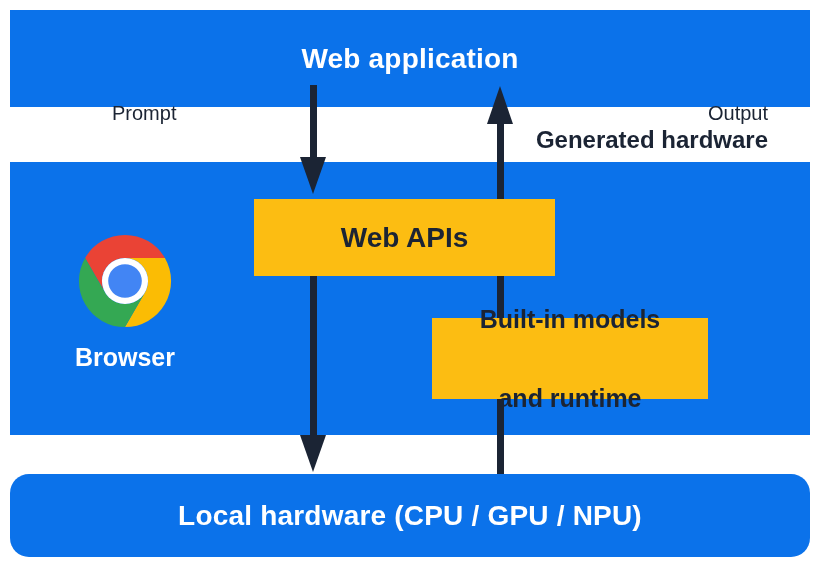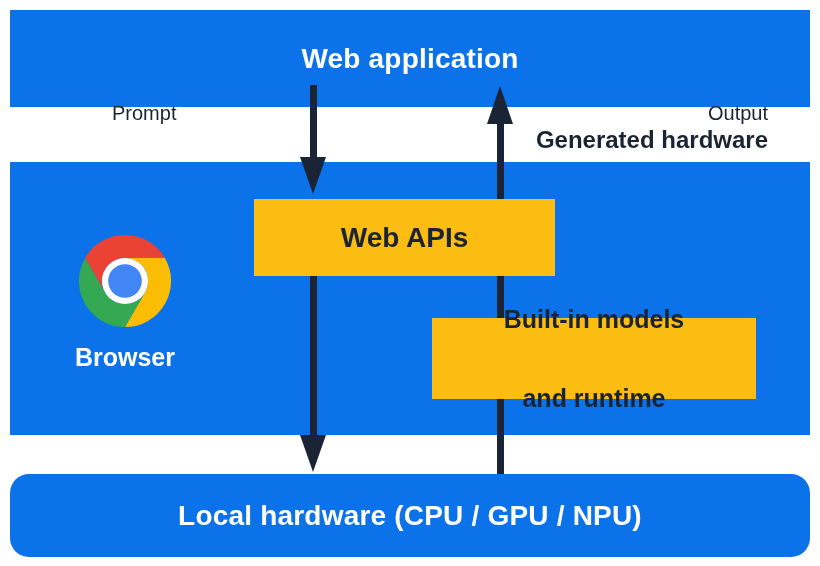--- a/index.html
+++ b/index.html
@@ -50,21 +50,21 @@
   .shaft-up{left:497px;top:122px;height:352px;}
   .head-u1{left:487px;top:86px;}
   
   .ybox{
     position:absolute;background:var(--box-yellow);
     z-index:3;display:flex;flex-direction:column;
     align-items:center;justify-content:center;
     color:var(--ink-navy);font-weight:bold;text-align:left;
   }
   .box-webapis{left:254px;top:199px;width:301px;height:77px;font-size:28px;}
-  .box-builtin{left:432px;top:318px;width:324px;height:81px;font-size:25px;line-height:31px;gap:48px;}
+  .box-builtin{left:432px;top:318px;width:276px;height:81px;font-size:25px;line-height:31px;gap:48px;}
   .box-builtin span{display:block;}
   
   .chrome-logo{position:absolute;left:77px;top:233px;width:96px;height:96px;z-index:3;}
   .browser-label{
     position:absolute;left:45px;top:343px;width:160px;
     text-align:center;color:var(--text-white);
     font-size:25px;font-weight:bold;z-index:3;
   }
 </style>
 </head>

